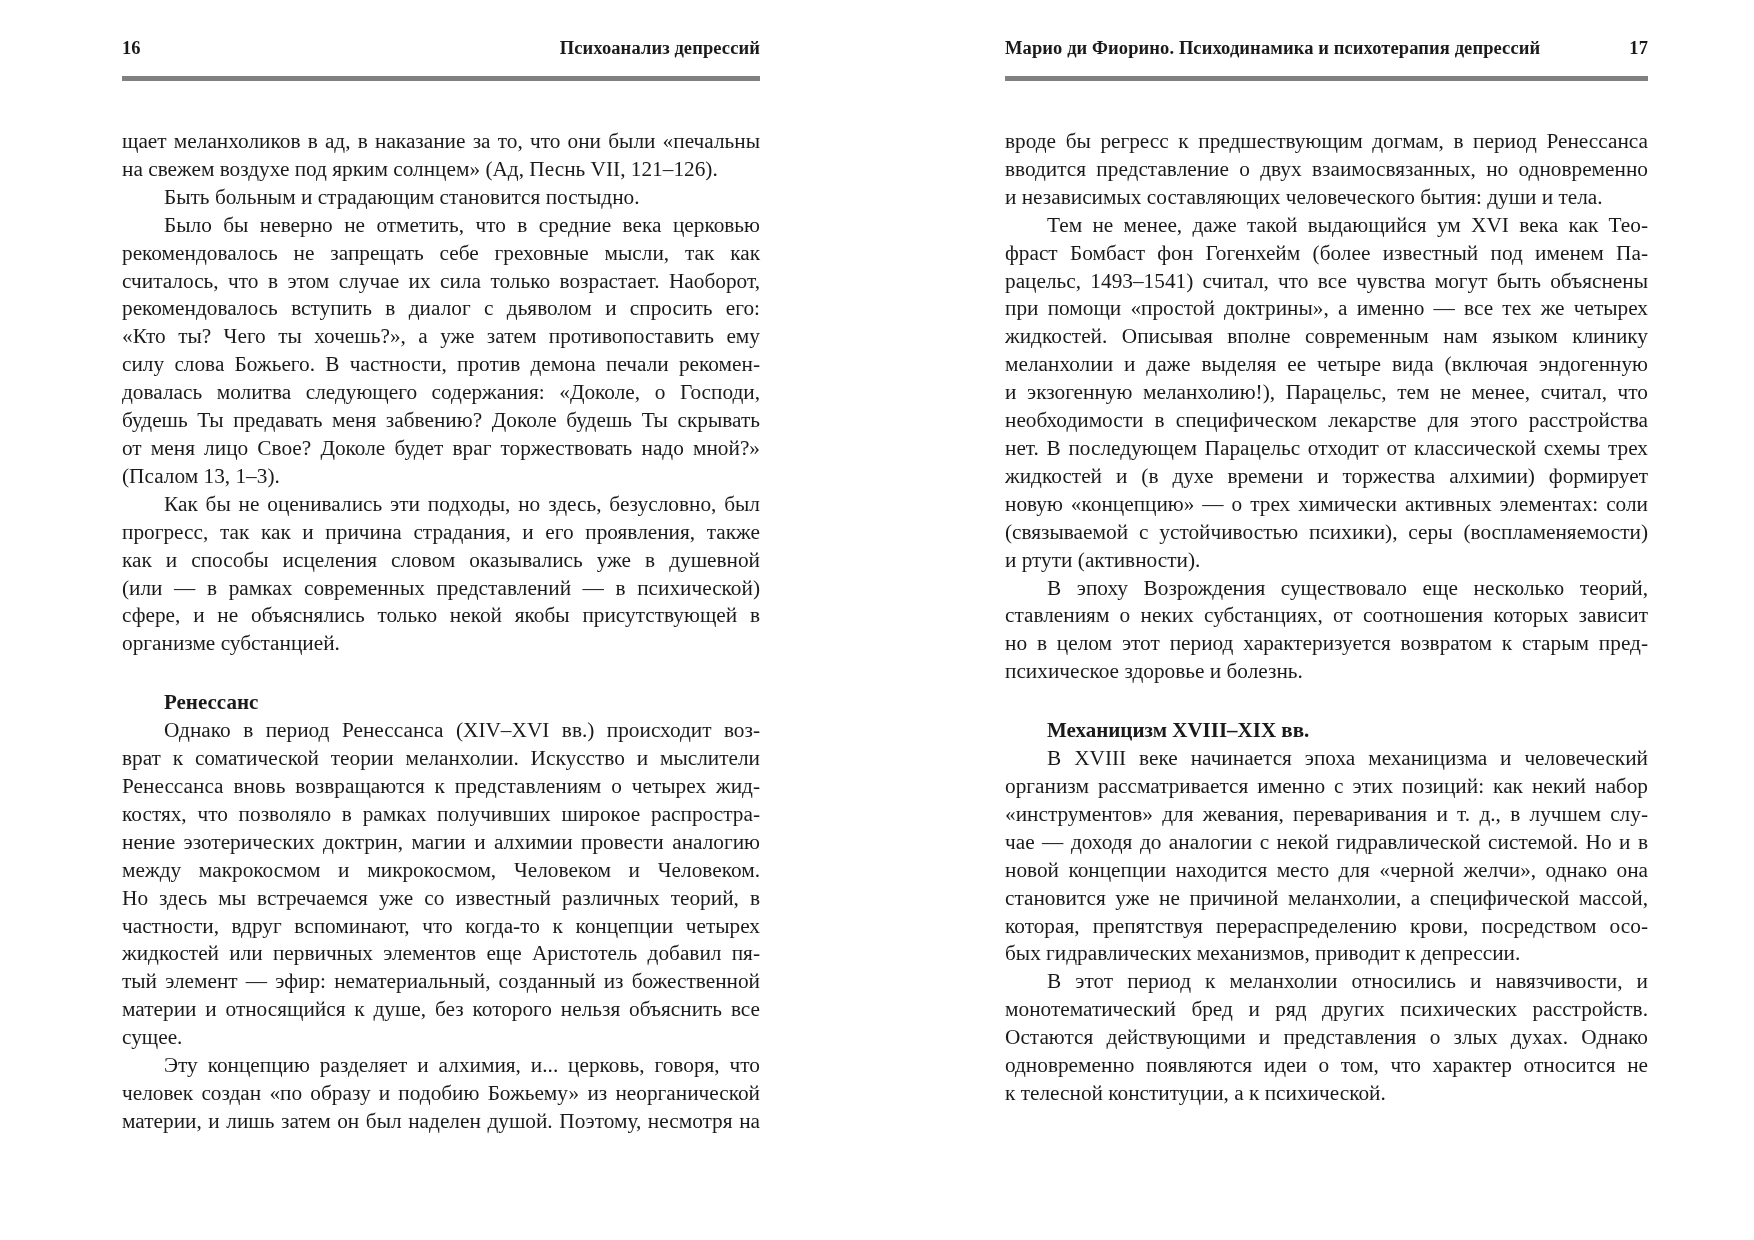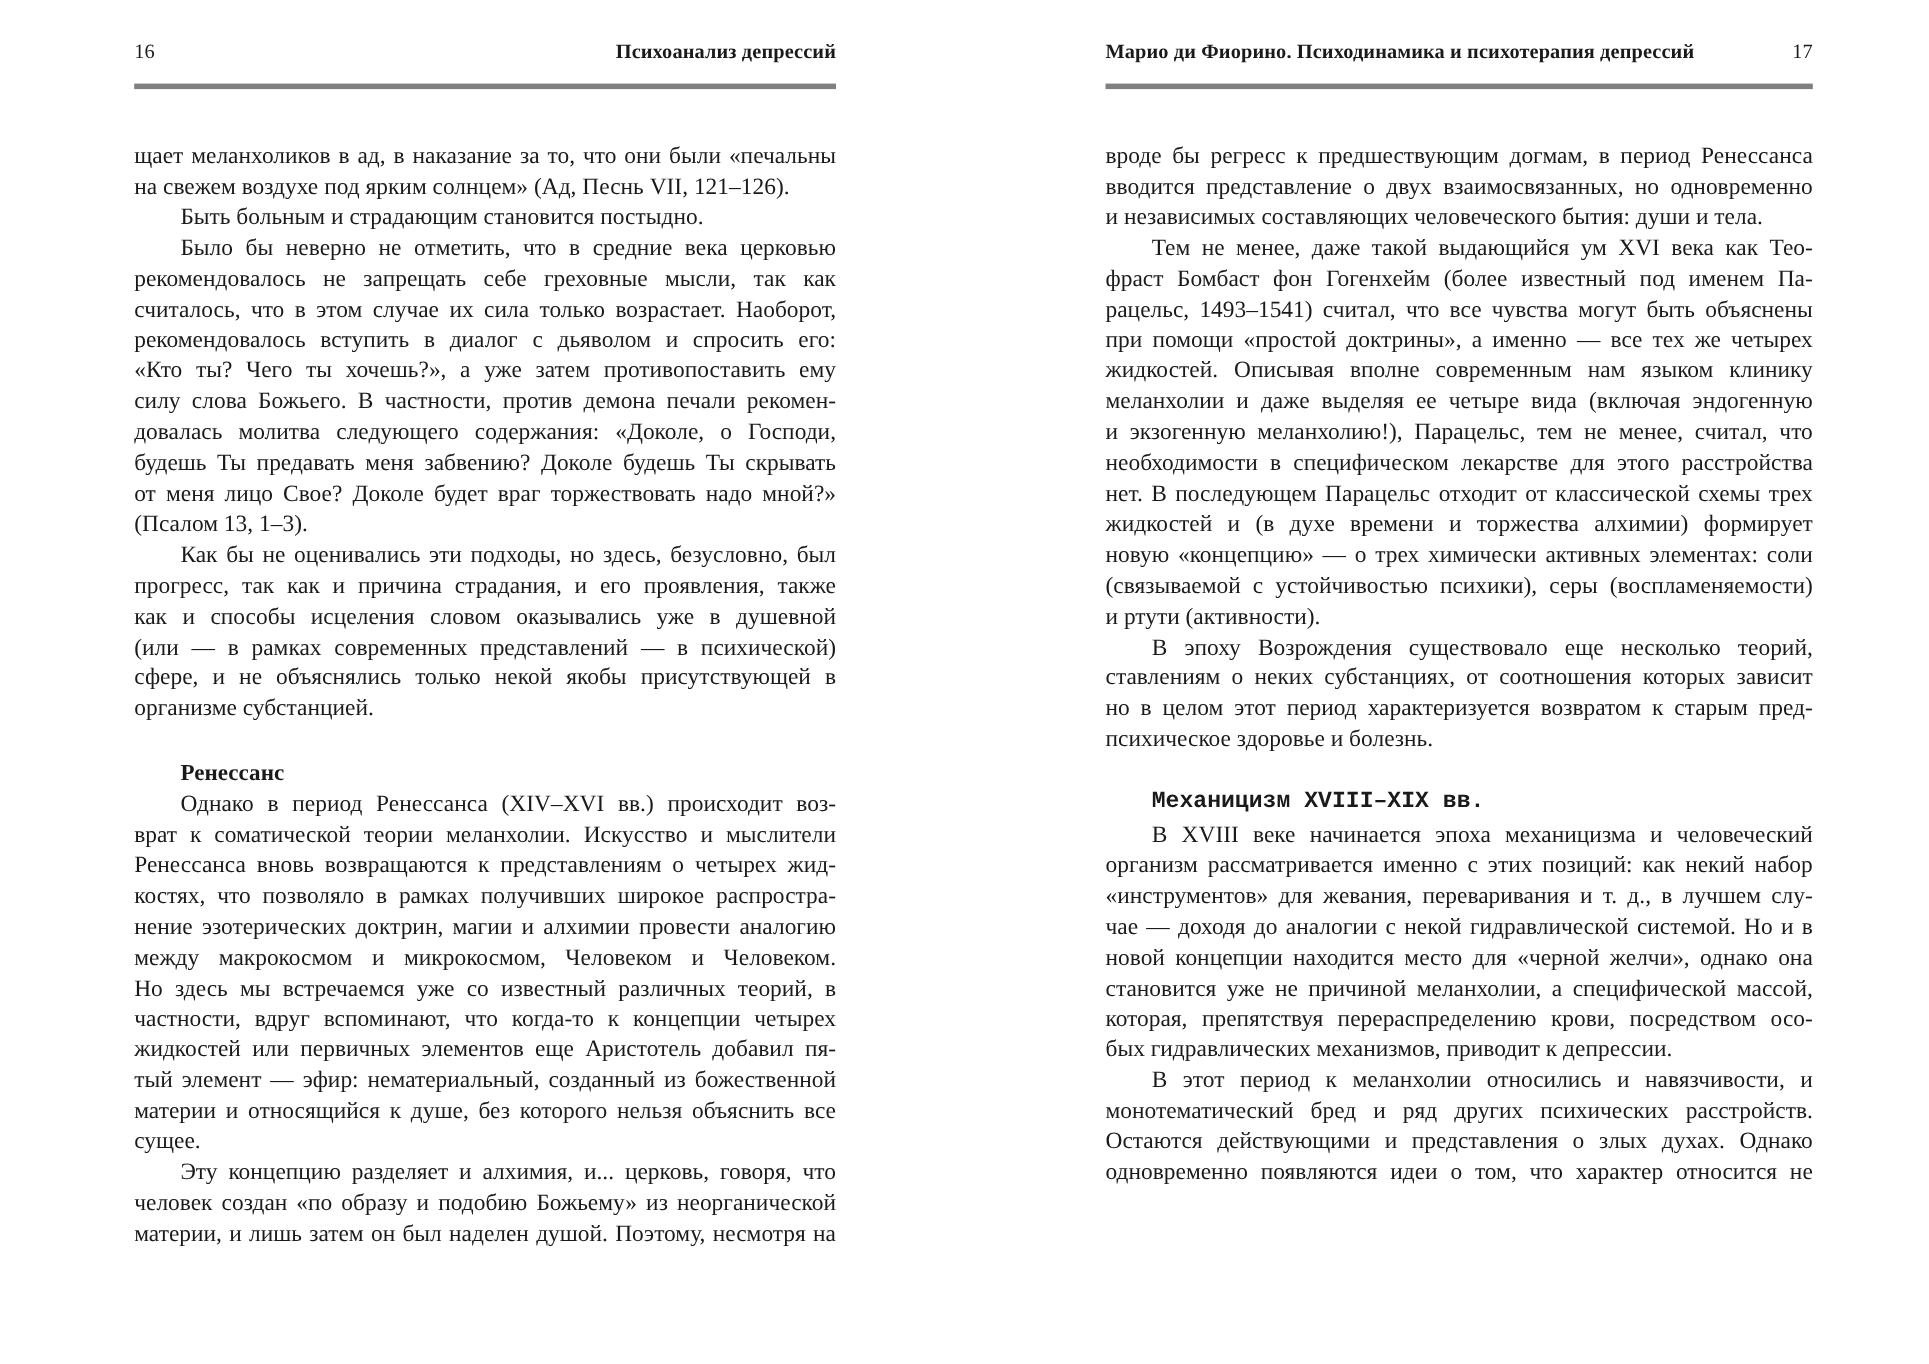--- a/index.html
+++ b/index.html
@@ -29,21 +29,21 @@
     left: 0;
     right: 0;
     height: 28px;
     display: flex;
     justify-content: space-between;
     align-items: baseline;
     font-size: 18.5px;
     font-weight: bold;
     letter-spacing: 0.1px;
   }
-  .running-head .folio { font-weight: normal; }
+  .running-head .folio { font-weight: bold; }
   .page-right .running-head .title { padding-right: 30px; }
   .page-right .running-head { justify-content: center; }
   .page-right .running-head .folio { margin-left: auto; }
 
   .head-rule {
     position: absolute;
     top: 76px;
     left: 0;
     right: 0;
     height: 5px;
@@ -66,21 +66,21 @@
   }
 
   .section-heading {
     margin: 0;
     padding-left: 42px;
     font-size: 21px;
     font-weight: bold;
     line-height: 28px;
   }
   .page-left .section-heading { margin-top: 30px; margin-bottom: 1px; }
-  .page-right .section-heading { margin-top: 30px; margin-bottom: 1px; font-family: Liberation Mono, monospace; }
+  .page-right .section-heading { margin-top: 30px; margin-bottom: 1px; }
 
   .line { display: block; text-align: justify; text-align-last: justify; }
   .line.last { text-align-last: left; }
   .line.first-indent { padding-left: 42px; }
 </style>
 </head>
 <body>
 
 <div class="page page-left">
   <div class="running-head">
@@ -181,15 +181,16 @@
         <span class="line">новой концепции находится место для «черной желчи», однако она</span>
         <span class="line">становится уже не причиной меланхолии, а специфической массой,</span>
         <span class="line">которая, препятствуя перераспределению крови, посредством осо-</span>
         <span class="line last">бых гидравлических механизмов, приводит к депрессии.</span>
       </p>
       <p>
         <span class="line first-indent">В этот период к меланхолии относились и навязчивости, и</span>
         <span class="line">монотематический бред и ряд других психических расстройств.</span>
         <span class="line">Остаются действующими и представления о злых духах. Однако</span>
         <span class="line">одновременно появляются идеи о том, что характер относится не</span>
+        <span class="line last">к телесной конституции, а к психической.</span>
       </p>
     </div>
 </div>
 
 </body></html>

